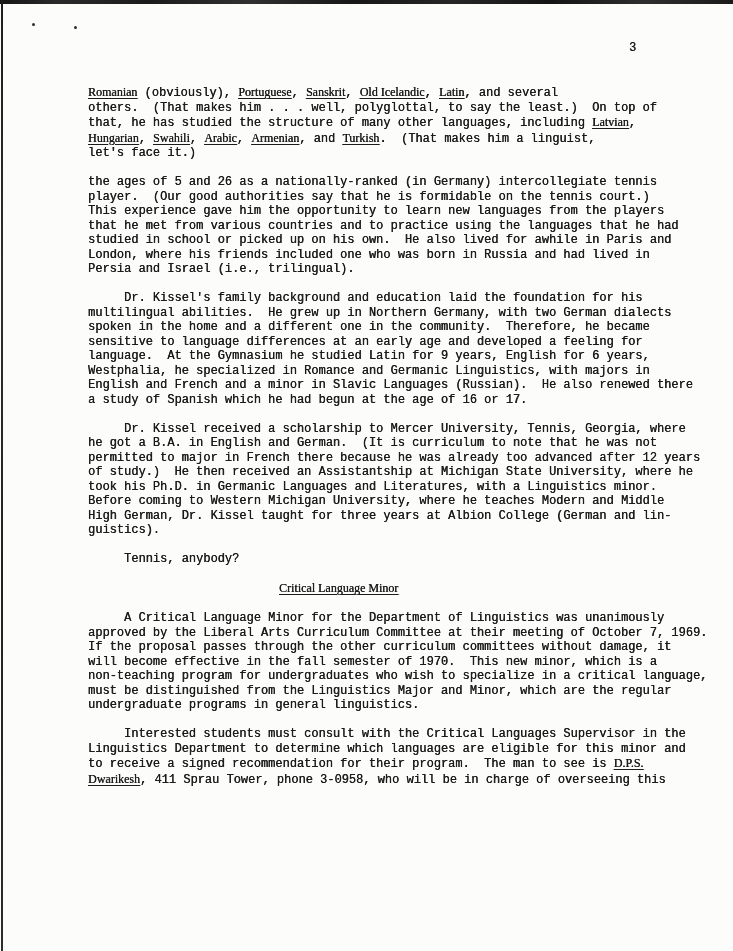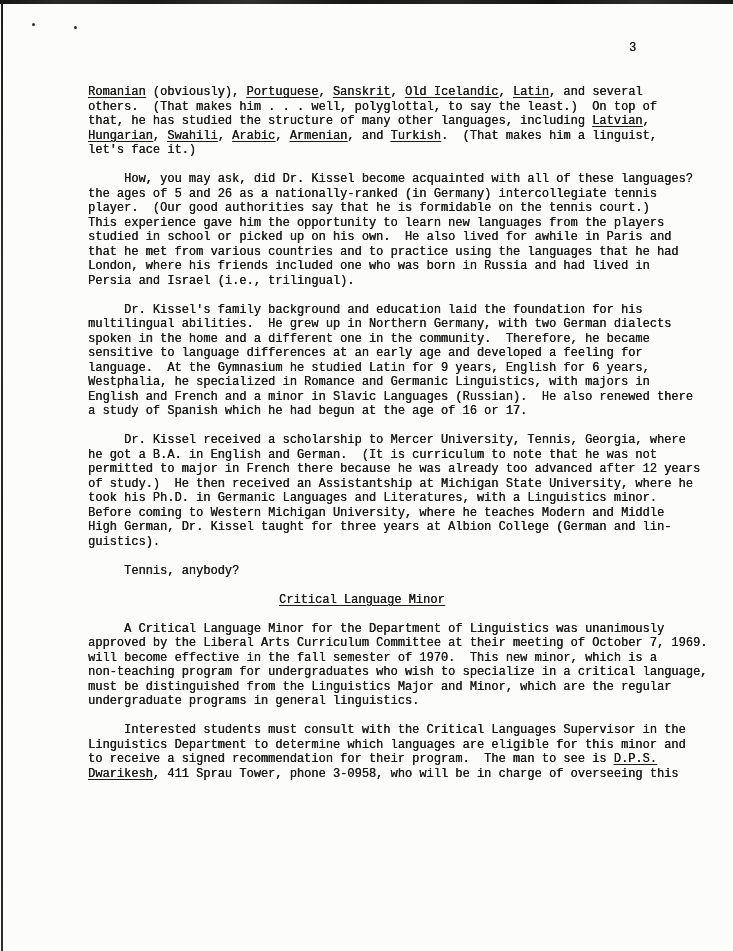--- a/index.html
+++ b/index.html
@@ -51,46 +51,46 @@
   }
   .block { margin-bottom: 14.5px; }
   .block:last-child { margin-bottom: 0; }
   .block.heading { margin-top: 8px; }
   .block.heading .line { padding-left: 191px; }
   .line { white-space: pre; }
   .u {
     text-decoration: underline;
     text-underline-offset: 2px;
     text-decoration-thickness: 1.2px;
+    font-family: Liberation Serif, serif;
   }
 </style>
 </head>
 <body>
 
 <div class="scan-page">
   <div class="top-strip"></div>
   <div class="left-edge-line"></div>
   <div class="speck speck-1"></div>
   <div class="speck speck-2"></div>
   <div class="page-number">3</div>
   <div class="doc-body">
       <div class="block paragraph">
         <div class="line"><span class="u">Romanian</span><span> (obviously), </span><span class="u">Portuguese</span><span>, </span><span class="u">Sanskrit</span><span>, </span><span class="u">Old Icelandic</span><span>, </span><span class="u">Latin</span><span>, and several</span></div>
         <div class="line"><span>others.  (That makes him . . . well, polyglottal, to say the least.)  On top of</span></div>
         <div class="line"><span>that, he has studied the structure of many other languages, including </span><span class="u">Latvian</span><span>,</span></div>
         <div class="line"><span class="u">Hungarian</span><span>, </span><span class="u">Swahili</span><span>, </span><span class="u">Arabic</span><span>, </span><span class="u">Armenian</span><span>, and </span><span class="u">Turkish</span><span>.  (That makes him a linguist,</span></div>
         <div class="line"><span>let's face it.)</span></div>
       </div>
       <div class="block paragraph">
-        <div class="line"><span>     How, you may ask, did Dr. Kissel become acquainted with all of these languages?</span></div>
         <div class="line"><span>the ages of 5 and 26 as a nationally-ranked (in Germany) intercollegiate tennis</span></div>
         <div class="line"><span>player.  (Our good authorities say that he is formidable on the tennis court.)</span></div>
         <div class="line"><span>This experience gave him the opportunity to learn new languages from the players</span></div>
+        <div class="line"><span>that he met from various countries and to practice using the languages that he had</span></div>
         <div class="line"><span>studied in school or picked up on his own.  He also lived for awhile in Paris and</span></div>
-        <div class="line"><span>that he met from various countries and to practice using the languages that he had</span></div>
         <div class="line"><span>London, where his friends included one who was born in Russia and had lived in</span></div>
         <div class="line"><span>Persia and Israel (i.e., trilingual).</span></div>
       </div>
       <div class="block paragraph">
         <div class="line"><span>     Dr. Kissel's family background and education laid the foundation for his</span></div>
         <div class="line"><span>multilingual abilities.  He grew up in Northern Germany, with two German dialects</span></div>
         <div class="line"><span>spoken in the home and a different one in the community.  Therefore, he became</span></div>
         <div class="line"><span>sensitive to language differences at an early age and developed a feeling for</span></div>
         <div class="line"><span>language.  At the Gymnasium he studied Latin for 9 years, English for 6 years,</span></div>
         <div class="line"><span>Westphalia, he specialized in Romance and Germanic Linguistics, with majors in</span></div>
@@ -109,20 +109,21 @@
       </div>
       <div class="block paragraph">
         <div class="line"><span>     Tennis, anybody?</span></div>
       </div>
       <div class="block heading">
         <div class="line"><span class="u">Critical Language Minor</span></div>
       </div>
       <div class="block paragraph">
         <div class="line"><span>     A Critical Language Minor for the Department of Linguistics was unanimously</span></div>
         <div class="line"><span>approved by the Liberal Arts Curriculum Committee at their meeting of October 7, 1969.</span></div>
+        <div class="line"><span>If the proposal passes through the other curriculum committees without damage, it</span></div>
         <div class="line"><span>will become effective in the fall semester of 1970.  This new minor, which is a</span></div>
         <div class="line"><span>non-teaching program for undergraduates who wish to specialize in a critical language,</span></div>
         <div class="line"><span>must be distinguished from the Linguistics Major and Minor, which are the regular</span></div>
         <div class="line"><span>undergraduate programs in general linguistics.</span></div>
       </div>
       <div class="block paragraph">
         <div class="line"><span>     Interested students must consult with the Critical Languages Supervisor in the</span></div>
         <div class="line"><span>Linguistics Department to determine which languages are eligible for this minor and</span></div>
         <div class="line"><span>to receive a signed recommendation for their program.  The man to see is </span><span class="u">D.P.S.</span></div>
         <div class="line"><span class="u">Dwarikesh</span><span>, 411 Sprau Tower, phone 3-0958, who will be in charge of overseeing this</span></div>

